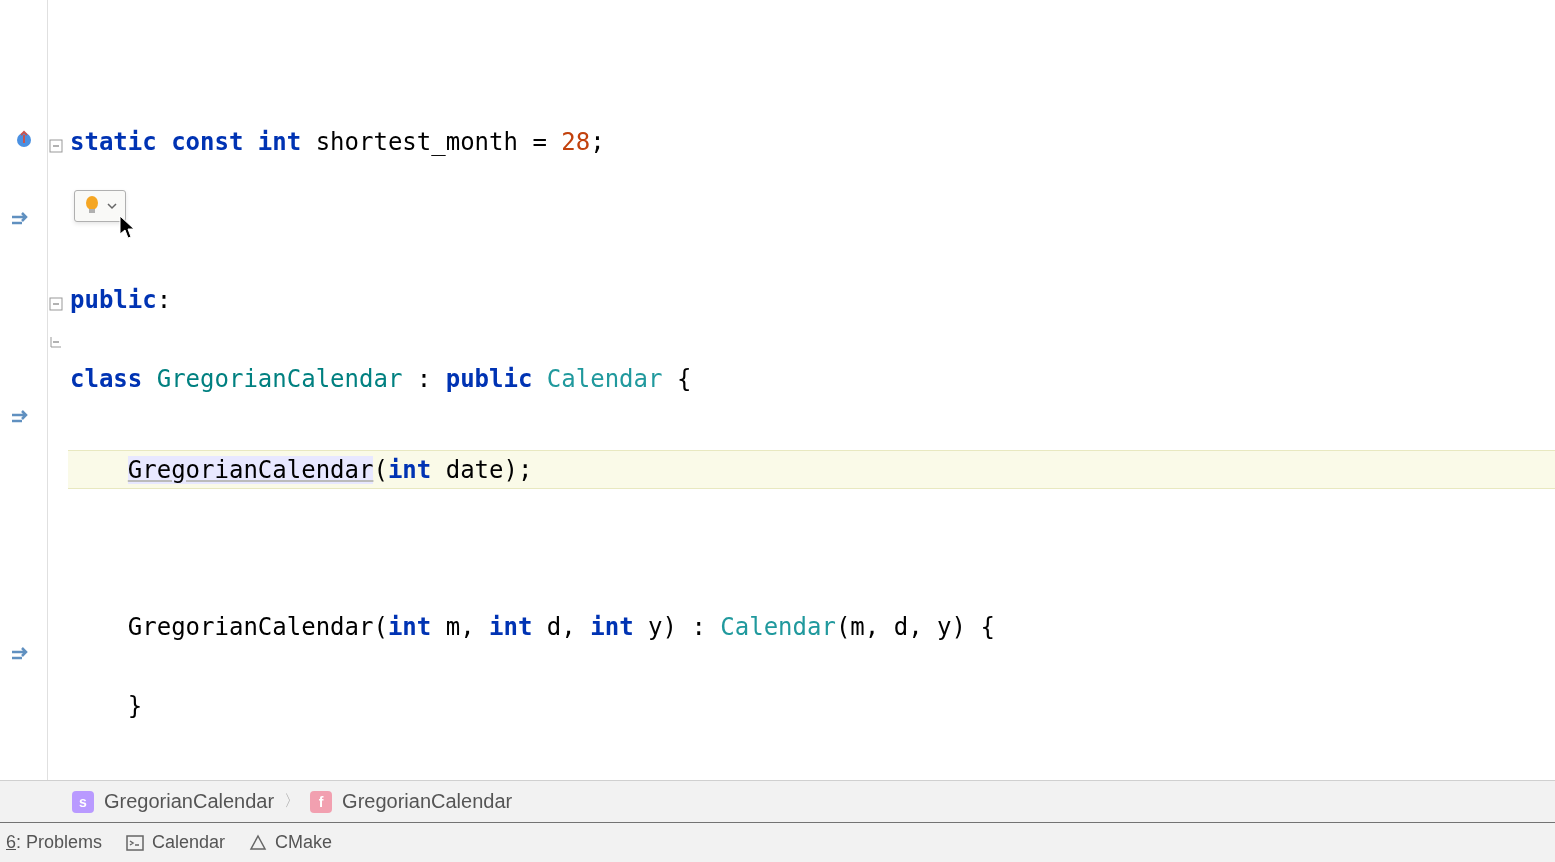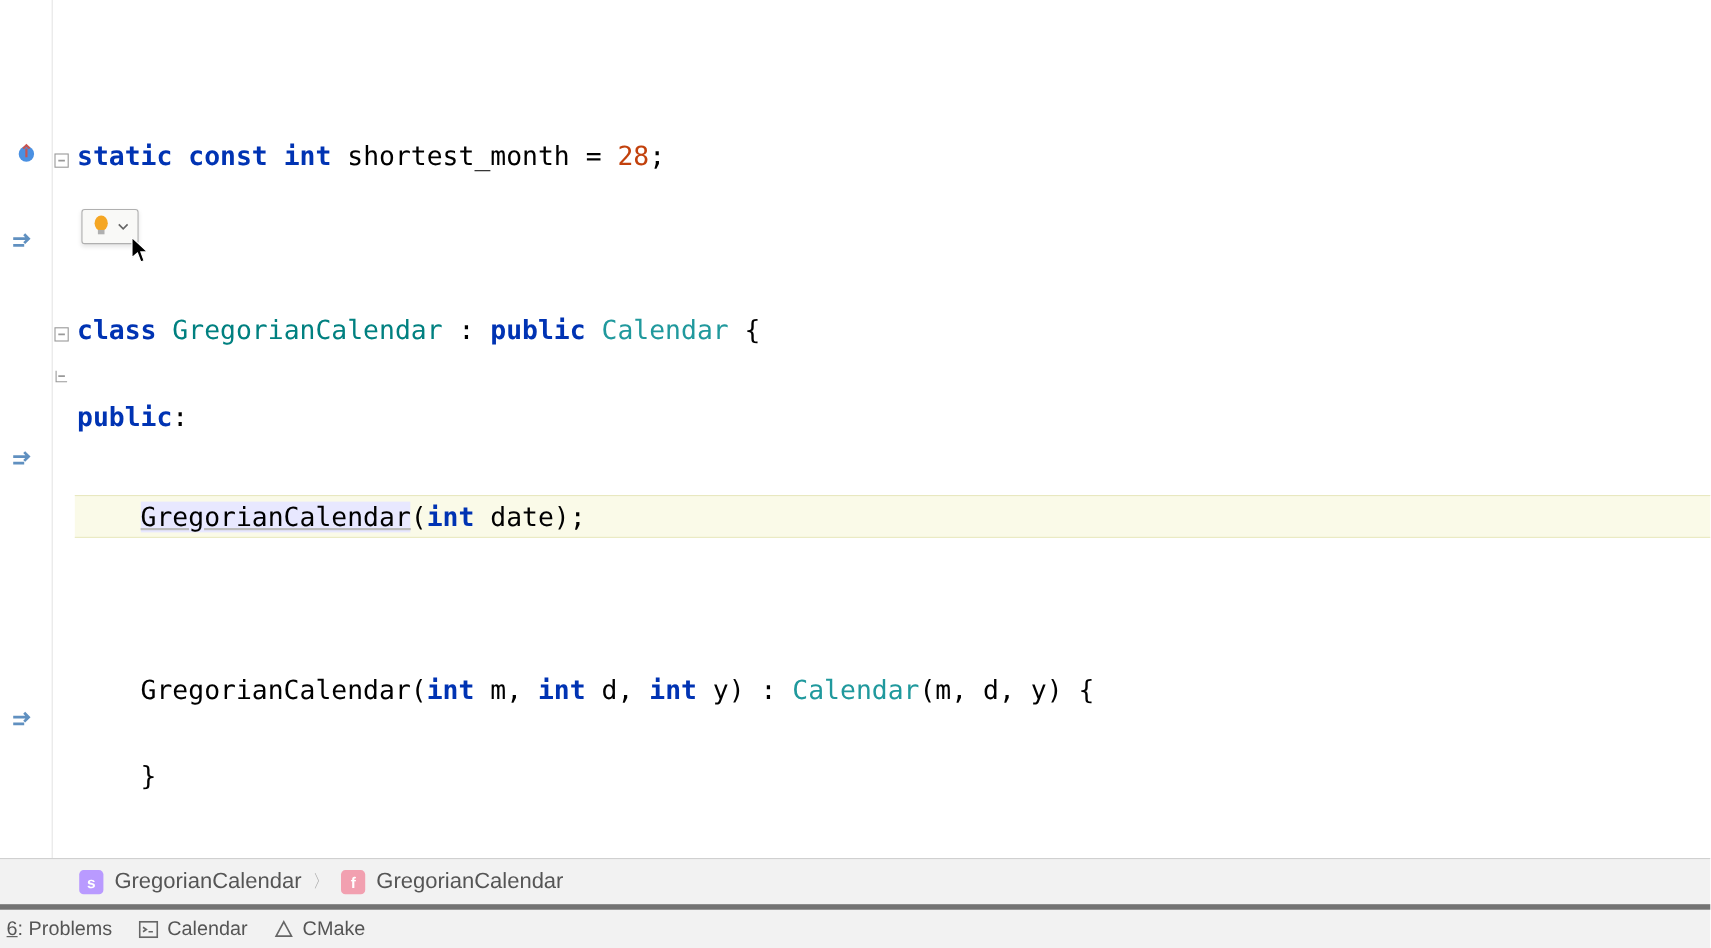--- a/index.html
+++ b/index.html
@@ -155,21 +155,21 @@
     .bc-icon.func { background: #f2a0b0; }
     .bc-sep { color: #aaa; font-size: 16px; }
     
     .bottom-tabs {
       position: absolute;
       bottom: 0;
       left: 0;
       right: 0;
       height: 40px;
       background: #f2f2f2;
-      border-top: 5px solid #737373;
+      border-top: 1px solid #737373;
       display: flex;
       align-items: center;
       gap: 24px;
       padding-left: 6px;
       font-family: -apple-system, 'Segoe UI', sans-serif;
       font-size: 18px;
       color: #555;
     }
     .tab-item {
       display: flex;
@@ -230,22 +230,22 @@
         <path d="M3 3 L3 13 L13 13" fill="none" stroke="#999" stroke-width="1"></path>
         <line x1="5" y1="8" x2="11" y2="8" stroke="#999" stroke-width="1.5"></line>
       </svg>
   </div>
 </div>
 
 <div class="editor">
 <div class="line"></div>
 <div class="line"><span class="kw">static</span> <span class="kw">const</span> <span class="kw">int</span> <span>shortest_month</span><span> = </span><span class="num">28</span><span>;</span></div>
 <div class="line"></div>
+<div class="line"><span class="kw">public</span><span>:</span></div>
 <div class="line"><span class="kw">class</span> <span class="type">GregorianCalendar</span><span> : </span><span class="kw">public</span> <span class="class-name">Calendar</span><span> {</span></div>
-<div class="line"><span class="kw">public</span><span>:</span></div>
 <div class="line highlighted">    <span class="underline-ref" style="background:#e8e8ff;"><span>GregorianCalendar</span></span><span>(</span><span class="kw">int</span><span> date</span><span>);</span></div>
 <div class="line"></div>
 <div class="line">    <span>GregorianCalendar</span><span>(</span><span class="kw">int</span><span> m</span><span>, </span><span class="kw">int</span><span> d</span><span>, </span><span class="kw">int</span><span> y</span><span>) : </span><span class="class-name">Calendar</span><span>(m, d, y) {</span></div>
 <div class="line">    <span>}</span></div>
 <div class="line"></div>
 <div class="line">    <span class="kw">operator</span><span> </span><span class="kw hl-int">int</span><span>();</span></div>
 
 
 
 

